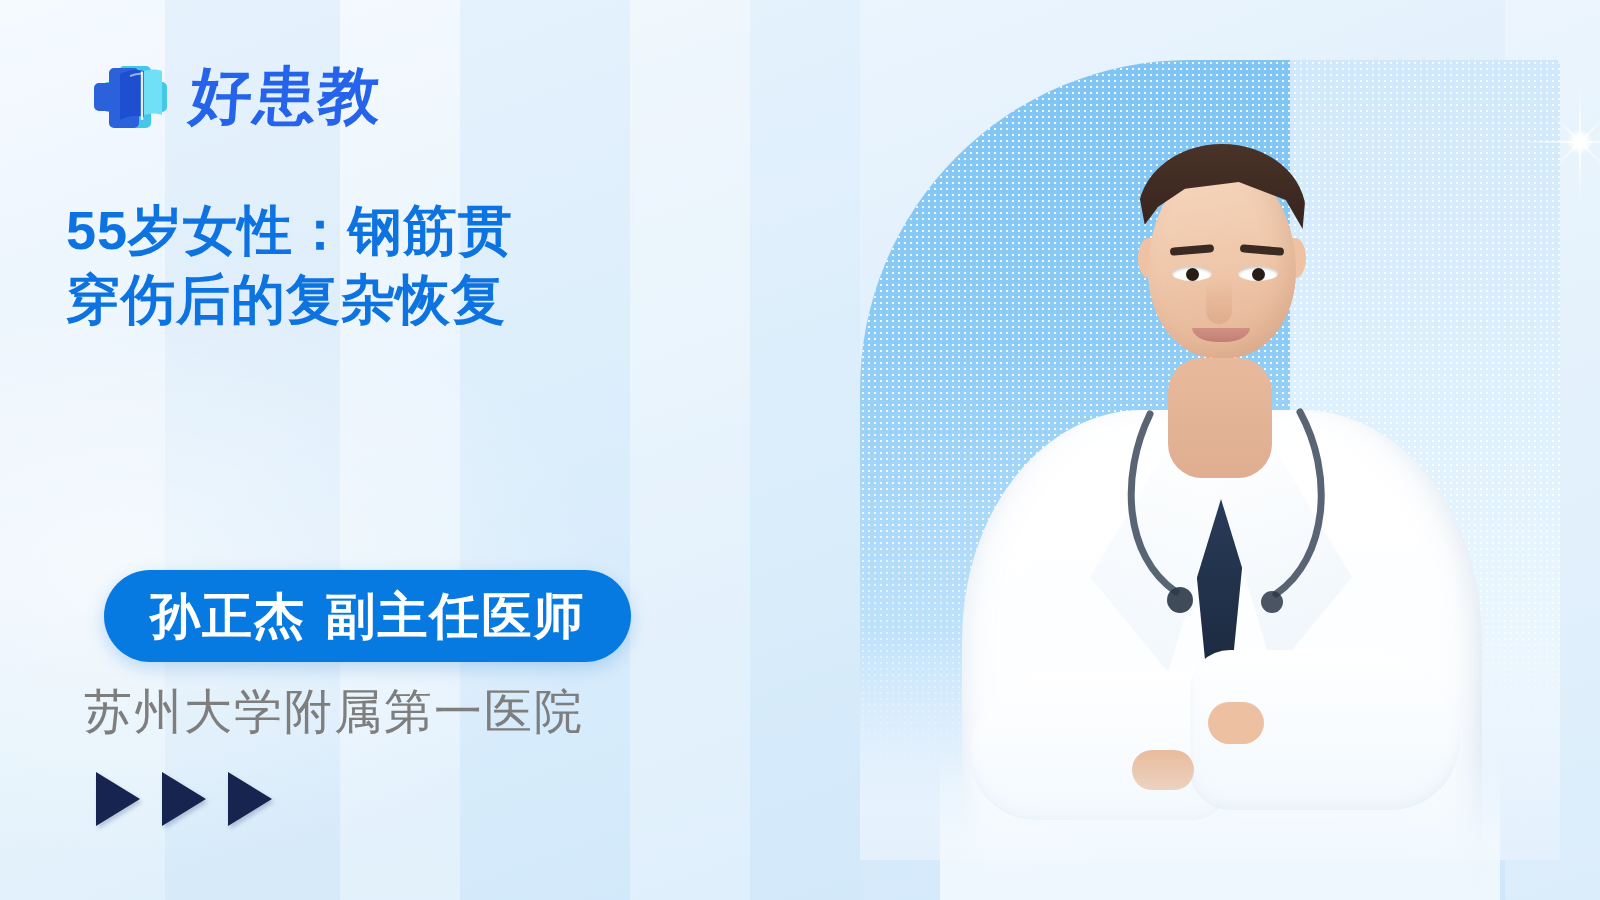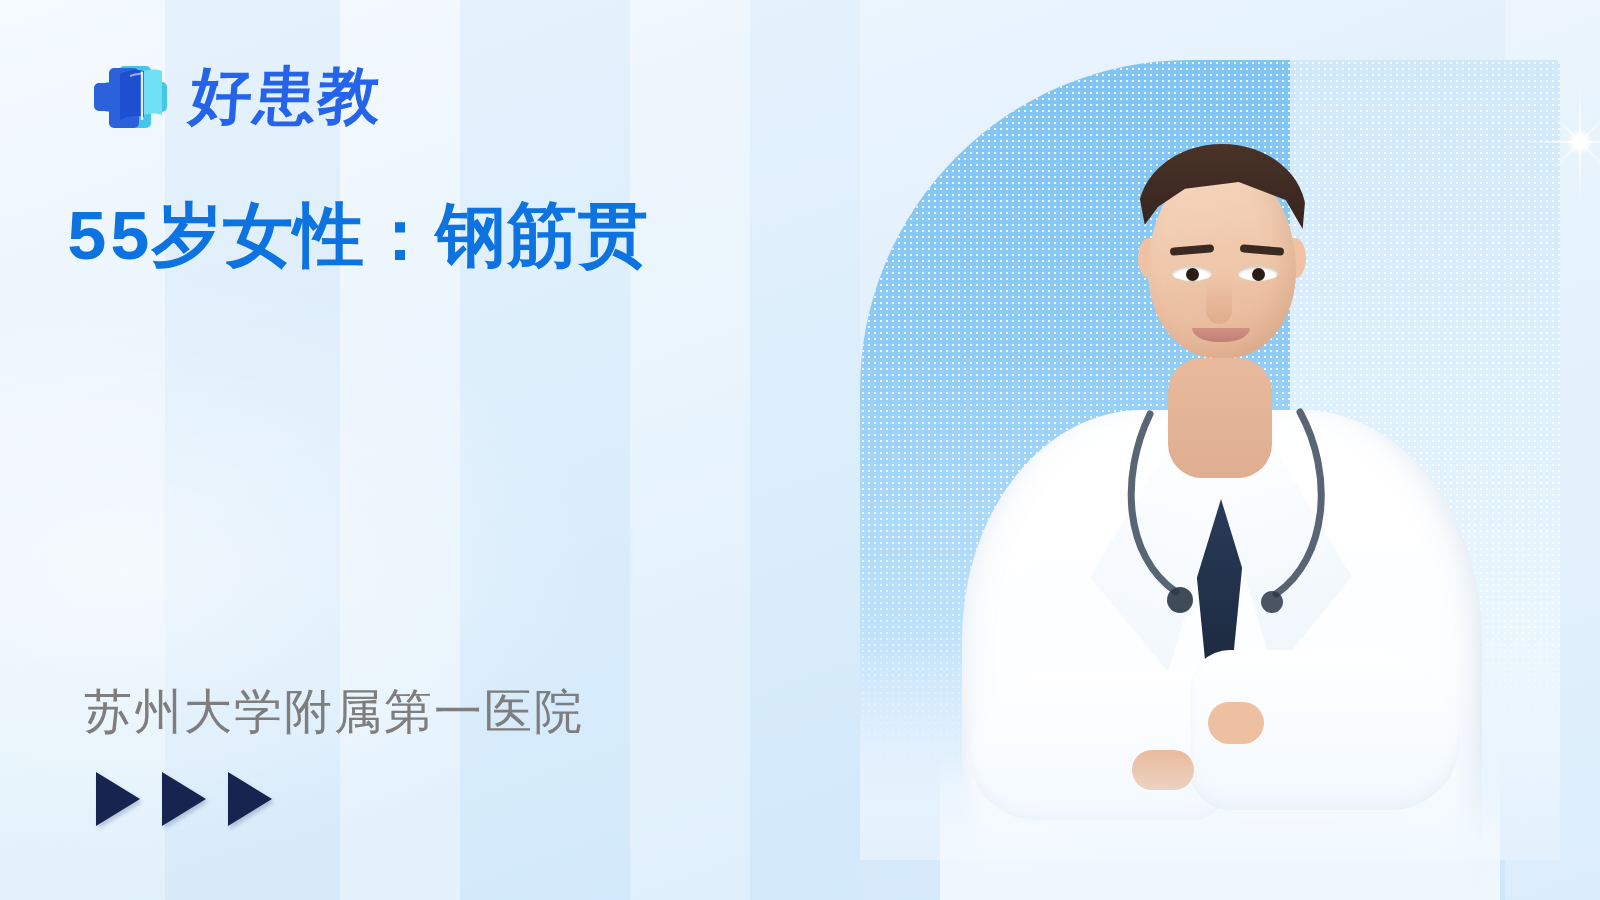--- a/index.html
+++ b/index.html
@@ -183,23 +183,23 @@
   .logo-mark{width:88px;height:88px;position:relative;}
   .logo-text{
     font-size:62px;font-weight:800;letter-spacing:2px;color:#2563eb;
     line-height:1;font-family:"Liberation Sans","DejaVu Sans",sans-serif;
     transform:skewX(-4deg);
   }
 
   
   .headline{
     position:absolute;left:66px;top:196px;width:800px;
-    font-size:70px;font-weight:800;line-height:1.28;color:#0d73e0;
+    font-size:54px;font-weight:800;line-height:1.28;color:#0d73e0;
     letter-spacing:1px;
-    font-family:Liberation Mono, monospace;
+    font-family:Liberation Sans, sans-serif;
   }
 
   
   .pill{
     position:absolute;left:104px;top:570px;
     height:92px;padding:0 46px;border-radius:46px;
     background:#067ae1;color:#fff;display:flex;align-items:center;
     font-size:50px;font-weight:600;letter-spacing:2px;
     box-shadow:0 6px 18px rgba(5,110,205,.22);
     font-family:"DejaVu Sans","Liberation Sans",sans-serif;
@@ -306,22 +306,24 @@
         <path d="M58 19c7-2 13-2 18 0v44c-5-2-11-2-18 0V19z" fill="#6FE0F5"></path>
         <path d="M56 19.5v48.5" stroke="#ffffff" stroke-width="2.4" opacity=".9"></path>
         <path d="M44 24c4-1.6 8-2.4 12-2.6" stroke="#ffffff" stroke-width="2" opacity=".55"></path>
       </svg>
     </div>
     <div class="logo-text">好患教</div>
   </div>
 
   <div class="headline">
     <div>55岁女性：钢筋贯</div>
-  </div>
-
+    <div>穿伤后的复杂恢复</div>
+  </div>
+
+  <div class="pill">孙正杰 副主任医师</div>
 
   <div class="hospital">苏州大学附属第一医院</div>
 
   <div class="arrows">
     <div class="tri"></div>
     <div class="tri"></div>
     <div class="tri"></div>
   </div>
 
 </div>

